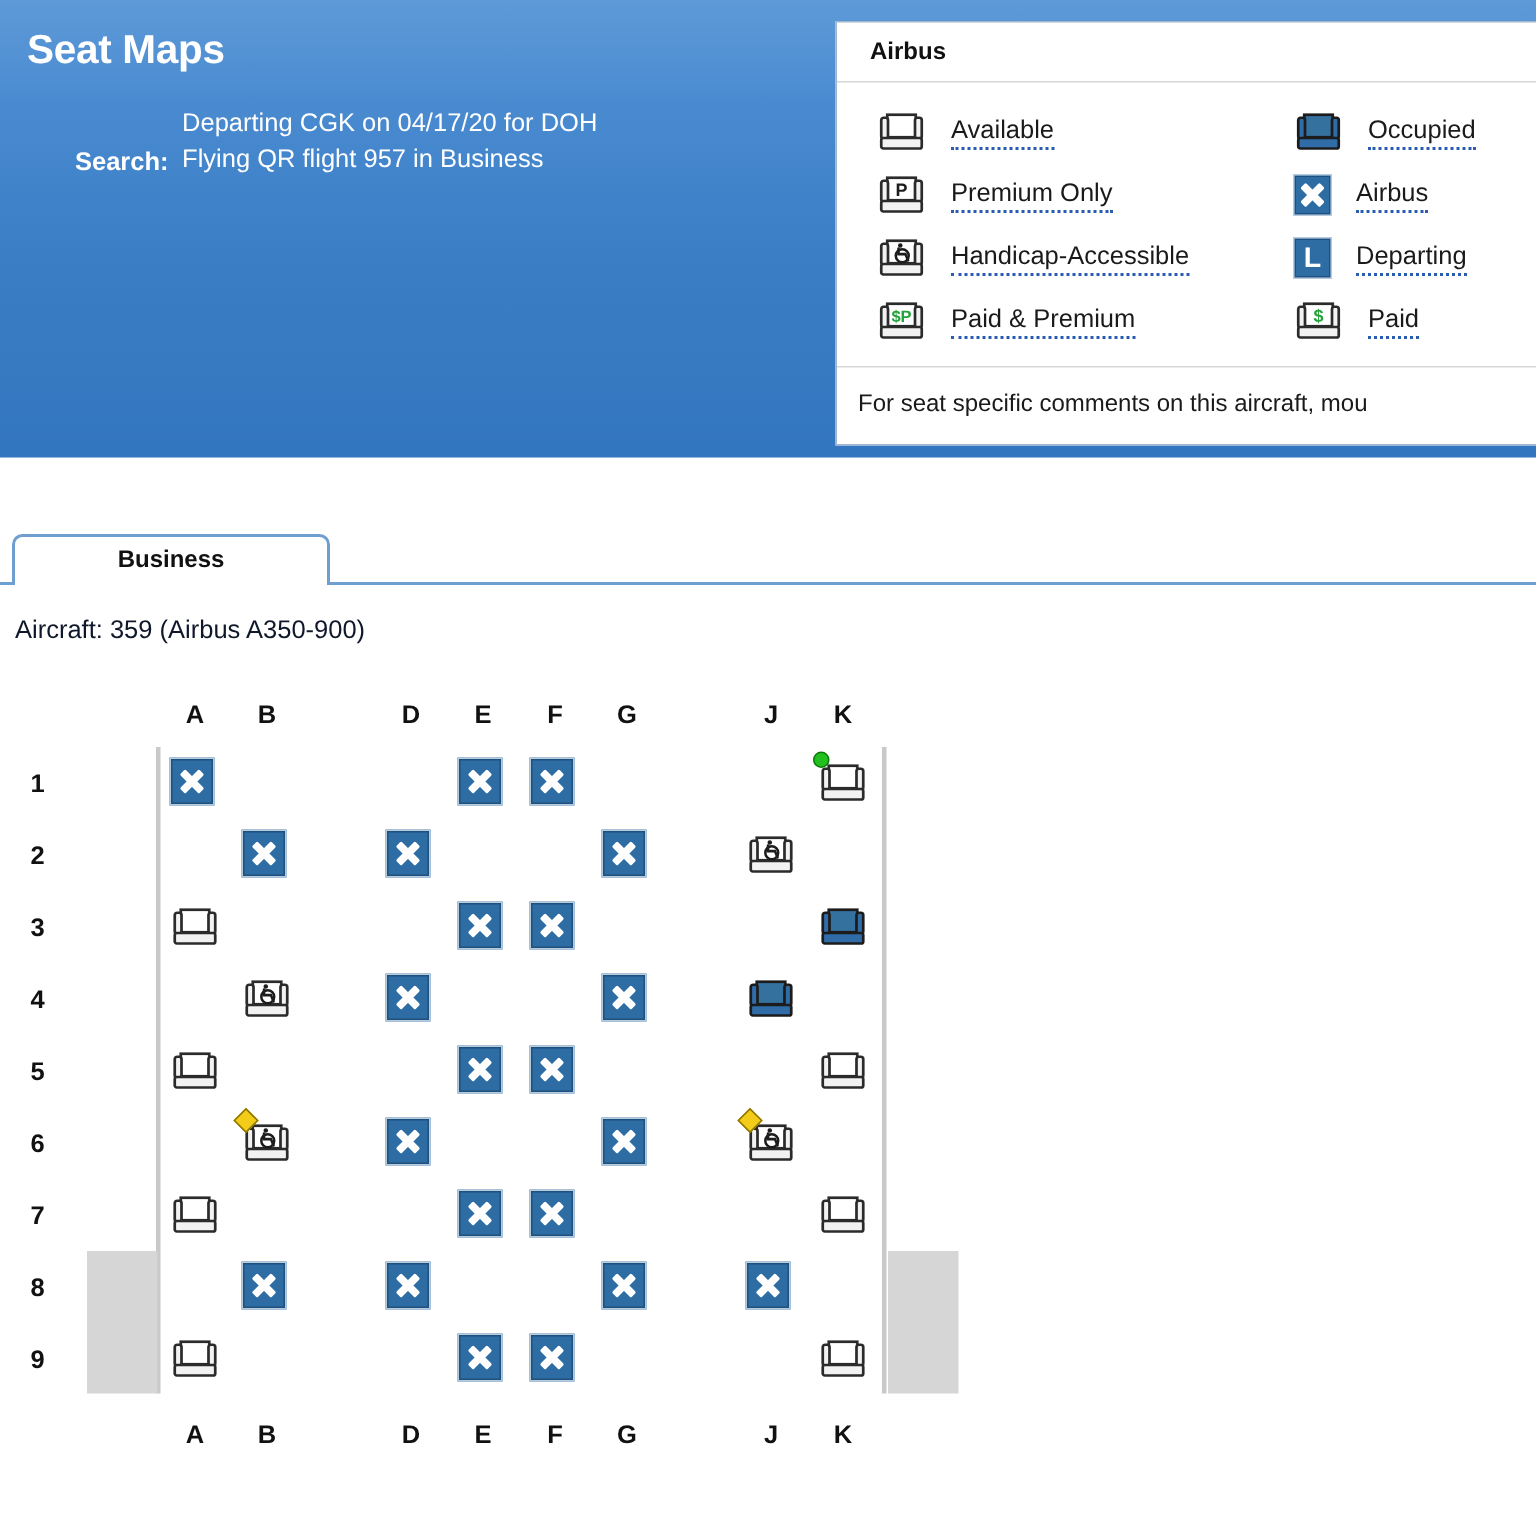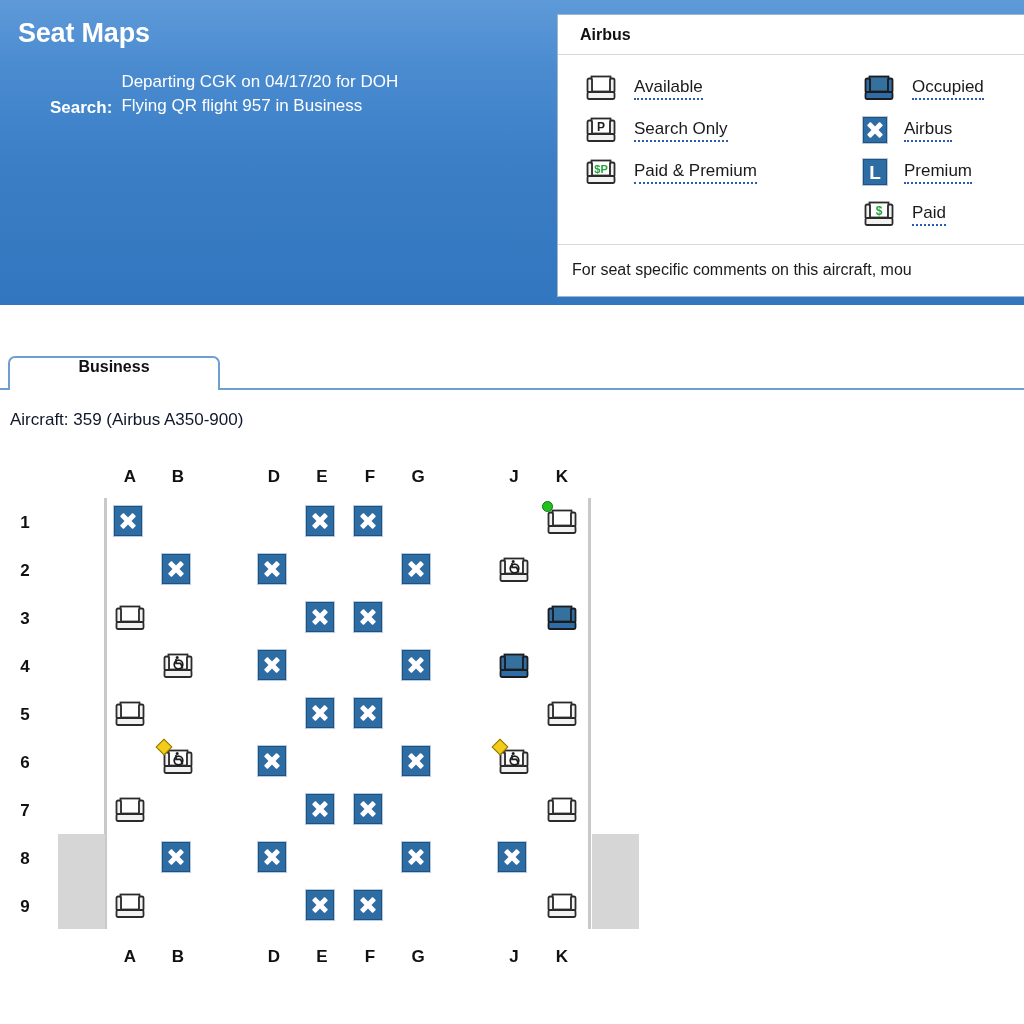--- a/index.html
+++ b/index.html
@@ -66,21 +66,21 @@
     position: absolute; left: 0; top: 356px; width: 1024px; height: 34px;
   }
   .tab-underline {
     position: absolute; left: 0; bottom: 0; width: 1024px; height: 2px;
     background: #6f9fd0;
   }
   .tab {
     position: absolute; left: 8px; top: 0; width: 212px; height: 34px;
     border: 2px solid #6f9fd0; border-bottom: none;
     border-radius: 7px 7px 0 0; background: #ffffff;
-    display: flex; align-items: flex-start; justify-content: center;
+    display: flex; align-items: center; justify-content: center;
   }
   .tab-label { font-size: 16px; font-weight: bold; color: #111; }
 
   .aircraft-line {
     position: absolute; left: 10px; top: 410px;
     font-size: 17px; color: #0f172a;
   }
 
   
   .seatmap { position: absolute; left: 0; top: 455px; width: 700px; height: 530px; }
@@ -165,21 +165,37 @@
           <div class="legend-row">
             <span class="seat-ico">
               <svg width="34" height="34" viewBox="0 0 34 34">
                 <rect x="7.5" y="5.5" width="19" height="15" fill="#ffffff" stroke="#2b2b2b" stroke-width="1.8"></rect>
                 <rect x="3.5" y="7.5" width="4.5" height="14" rx="1.6" fill="#f2f2f2" stroke="#2b2b2b" stroke-width="1.8"></rect>
                 <rect x="26" y="7.5" width="4.5" height="14" rx="1.6" fill="#f2f2f2" stroke="#2b2b2b" stroke-width="1.8"></rect>
                 <rect x="3.5" y="21" width="27" height="7" rx="1.4" fill="#f2f2f2" stroke="#2b2b2b" stroke-width="1.8"></rect>
                 <text x="17" y="17.5" text-anchor="middle" font-size="12" font-weight="bold" fill="#1c1c1c" font-family="&quot;Liberation Sans&quot;, sans-serif">P</text>
               </svg>
             </span>
-            <span class="legend-text">Search Only</span>
+            <span class="legend-text">Premium Only</span>
+          </div>
+          <div class="legend-row">
+            <span class="seat-ico">
+              <svg width="34" height="34" viewBox="0 0 34 34">
+                <rect x="7.5" y="5.5" width="19" height="15" fill="#ffffff" stroke="#2b2b2b" stroke-width="1.8"></rect>
+                <rect x="3.5" y="7.5" width="4.5" height="14" rx="1.6" fill="#f2f2f2" stroke="#2b2b2b" stroke-width="1.8"></rect>
+                <rect x="26" y="7.5" width="4.5" height="14" rx="1.6" fill="#f2f2f2" stroke="#2b2b2b" stroke-width="1.8"></rect>
+                <rect x="3.5" y="21" width="27" height="7" rx="1.4" fill="#f2f2f2" stroke="#2b2b2b" stroke-width="1.8"></rect>
+                <g>
+                  <circle cx="17.5" cy="15.5" r="4.3" fill="none" stroke="#1c1c1c" stroke-width="1.7"></circle>
+                  <circle cx="16.2" cy="8.6" r="1.5" fill="#1c1c1c"></circle>
+                  <path d="M15 10.6 L15 14.4 L19.6 14.4 L21.4 18.6" fill="none" stroke="#1c1c1c" stroke-width="1.7" stroke-linecap="round"></path>
+                </g>
+              </svg>
+            </span>
+            <span class="legend-text">Handicap-Accessible</span>
           </div>
           <div class="legend-row">
             <span class="seat-ico">
               <svg width="34" height="34" viewBox="0 0 34 34">
                 <rect x="7.5" y="5.5" width="19" height="15" fill="#ffffff" stroke="#2b2b2b" stroke-width="1.8"></rect>
                 <rect x="3.5" y="7.5" width="4.5" height="14" rx="1.6" fill="#f2f2f2" stroke="#2b2b2b" stroke-width="1.8"></rect>
                 <rect x="26" y="7.5" width="4.5" height="14" rx="1.6" fill="#f2f2f2" stroke="#2b2b2b" stroke-width="1.8"></rect>
                 <rect x="3.5" y="21" width="27" height="7" rx="1.4" fill="#f2f2f2" stroke="#2b2b2b" stroke-width="1.8"></rect>
                 <text x="17" y="17.5" text-anchor="middle" font-size="11" font-weight="bold" fill="#23a33c" font-family="&quot;Liberation Sans&quot;, sans-serif">$P</text>
               </svg>
@@ -202,21 +218,21 @@
           <div class="legend-row">
             <span class="tile sm" style="background: rgb(46, 109, 164);">
               <span class="tile-x"></span>
             </span>
             <span class="legend-text">Airbus</span>
           </div>
           <div class="legend-row">
             <span class="tile sm" style="background: rgb(46, 109, 164);">
               <span class="tile-letter">L</span>
             </span>
-            <span class="legend-text">Premium</span>
+            <span class="legend-text">Departing</span>
           </div>
           <div class="legend-row">
             <span class="seat-ico">
               <svg width="34" height="34" viewBox="0 0 34 34">
                 <rect x="7.5" y="5.5" width="19" height="15" fill="#ffffff" stroke="#2b2b2b" stroke-width="1.8"></rect>
                 <rect x="3.5" y="7.5" width="4.5" height="14" rx="1.6" fill="#f2f2f2" stroke="#2b2b2b" stroke-width="1.8"></rect>
                 <rect x="26" y="7.5" width="4.5" height="14" rx="1.6" fill="#f2f2f2" stroke="#2b2b2b" stroke-width="1.8"></rect>
                 <rect x="3.5" y="21" width="27" height="7" rx="1.4" fill="#f2f2f2" stroke="#2b2b2b" stroke-width="1.8"></rect>
                 <text x="17" y="17.5" text-anchor="middle" font-size="12" font-weight="bold" fill="#23a33c" font-family="&quot;Liberation Sans&quot;, sans-serif">$</text>
               </svg>

